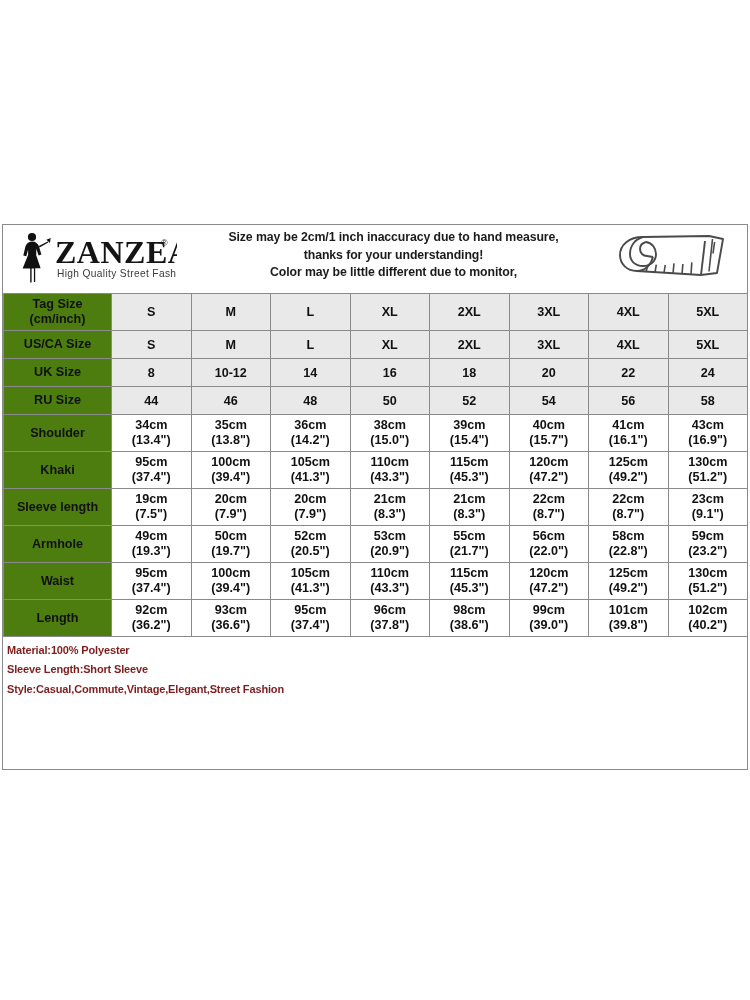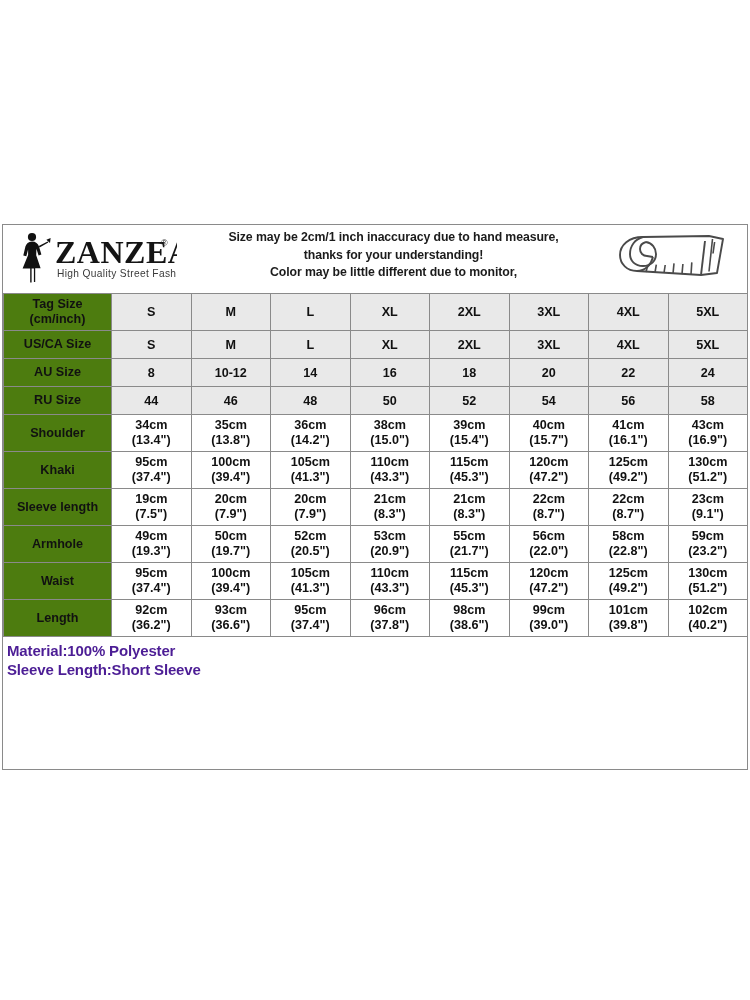--- a/index.html
+++ b/index.html
@@ -120,23 +120,23 @@
   .val-in { display: block; }
 
   
   .details {
     padding: 4px 4px 0 4px;
     flex: 1 1 auto;
     background: #ffffff;
   }
 
   .details-line {
-    font-size: 15px;
+    font-size: 11px;
     font-weight: bold;
-    color: #4c1d95;
+    color: #7f1d1d;
     line-height: 19.3px;
     letter-spacing: -0.15px;
     white-space: nowrap;
   }
 </style>
 </head>
 <body>
 
 <div id="page">
 
@@ -224,32 +224,32 @@
           <td class="head-cell">S</td>
           <td class="head-cell">M</td>
           <td class="head-cell">L</td>
           <td class="head-cell">XL</td>
           <td class="head-cell">2XL</td>
           <td class="head-cell">3XL</td>
           <td class="head-cell">4XL</td>
           <td class="head-cell">5XL</td>
         </tr>
 
-
-        <tr>
-          <td class="row-label">AU Size</td>
+        <tr>
+          <td class="row-label">UK Size</td>
           <td class="head-cell">8</td>
           <td class="head-cell">10-12</td>
           <td class="head-cell">14</td>
           <td class="head-cell">16</td>
           <td class="head-cell">18</td>
           <td class="head-cell">20</td>
           <td class="head-cell">22</td>
           <td class="head-cell">24</td>
         </tr>
+
 
         <tr>
           <td class="row-label">RU Size</td>
           <td class="head-cell">44</td>
           <td class="head-cell">46</td>
           <td class="head-cell">48</td>
           <td class="head-cell">50</td>
           <td class="head-cell">52</td>
           <td class="head-cell">54</td>
           <td class="head-cell">56</td>
@@ -471,16 +471,17 @@
               <span class="val-in">(40.2")</span>
             </td>
         </tr>
 
       </tbody>
     </table>
 
     <div class="details">
       <div class="details-line">Material:100% Polyester</div>
       <div class="details-line">Sleeve Length:Short Sleeve</div>
+      <div class="details-line">Style:Casual,Commute,Vintage,Elegant,Street Fashion</div>
     </div>
 
   </div>
 </div>
 
 </body></html>

